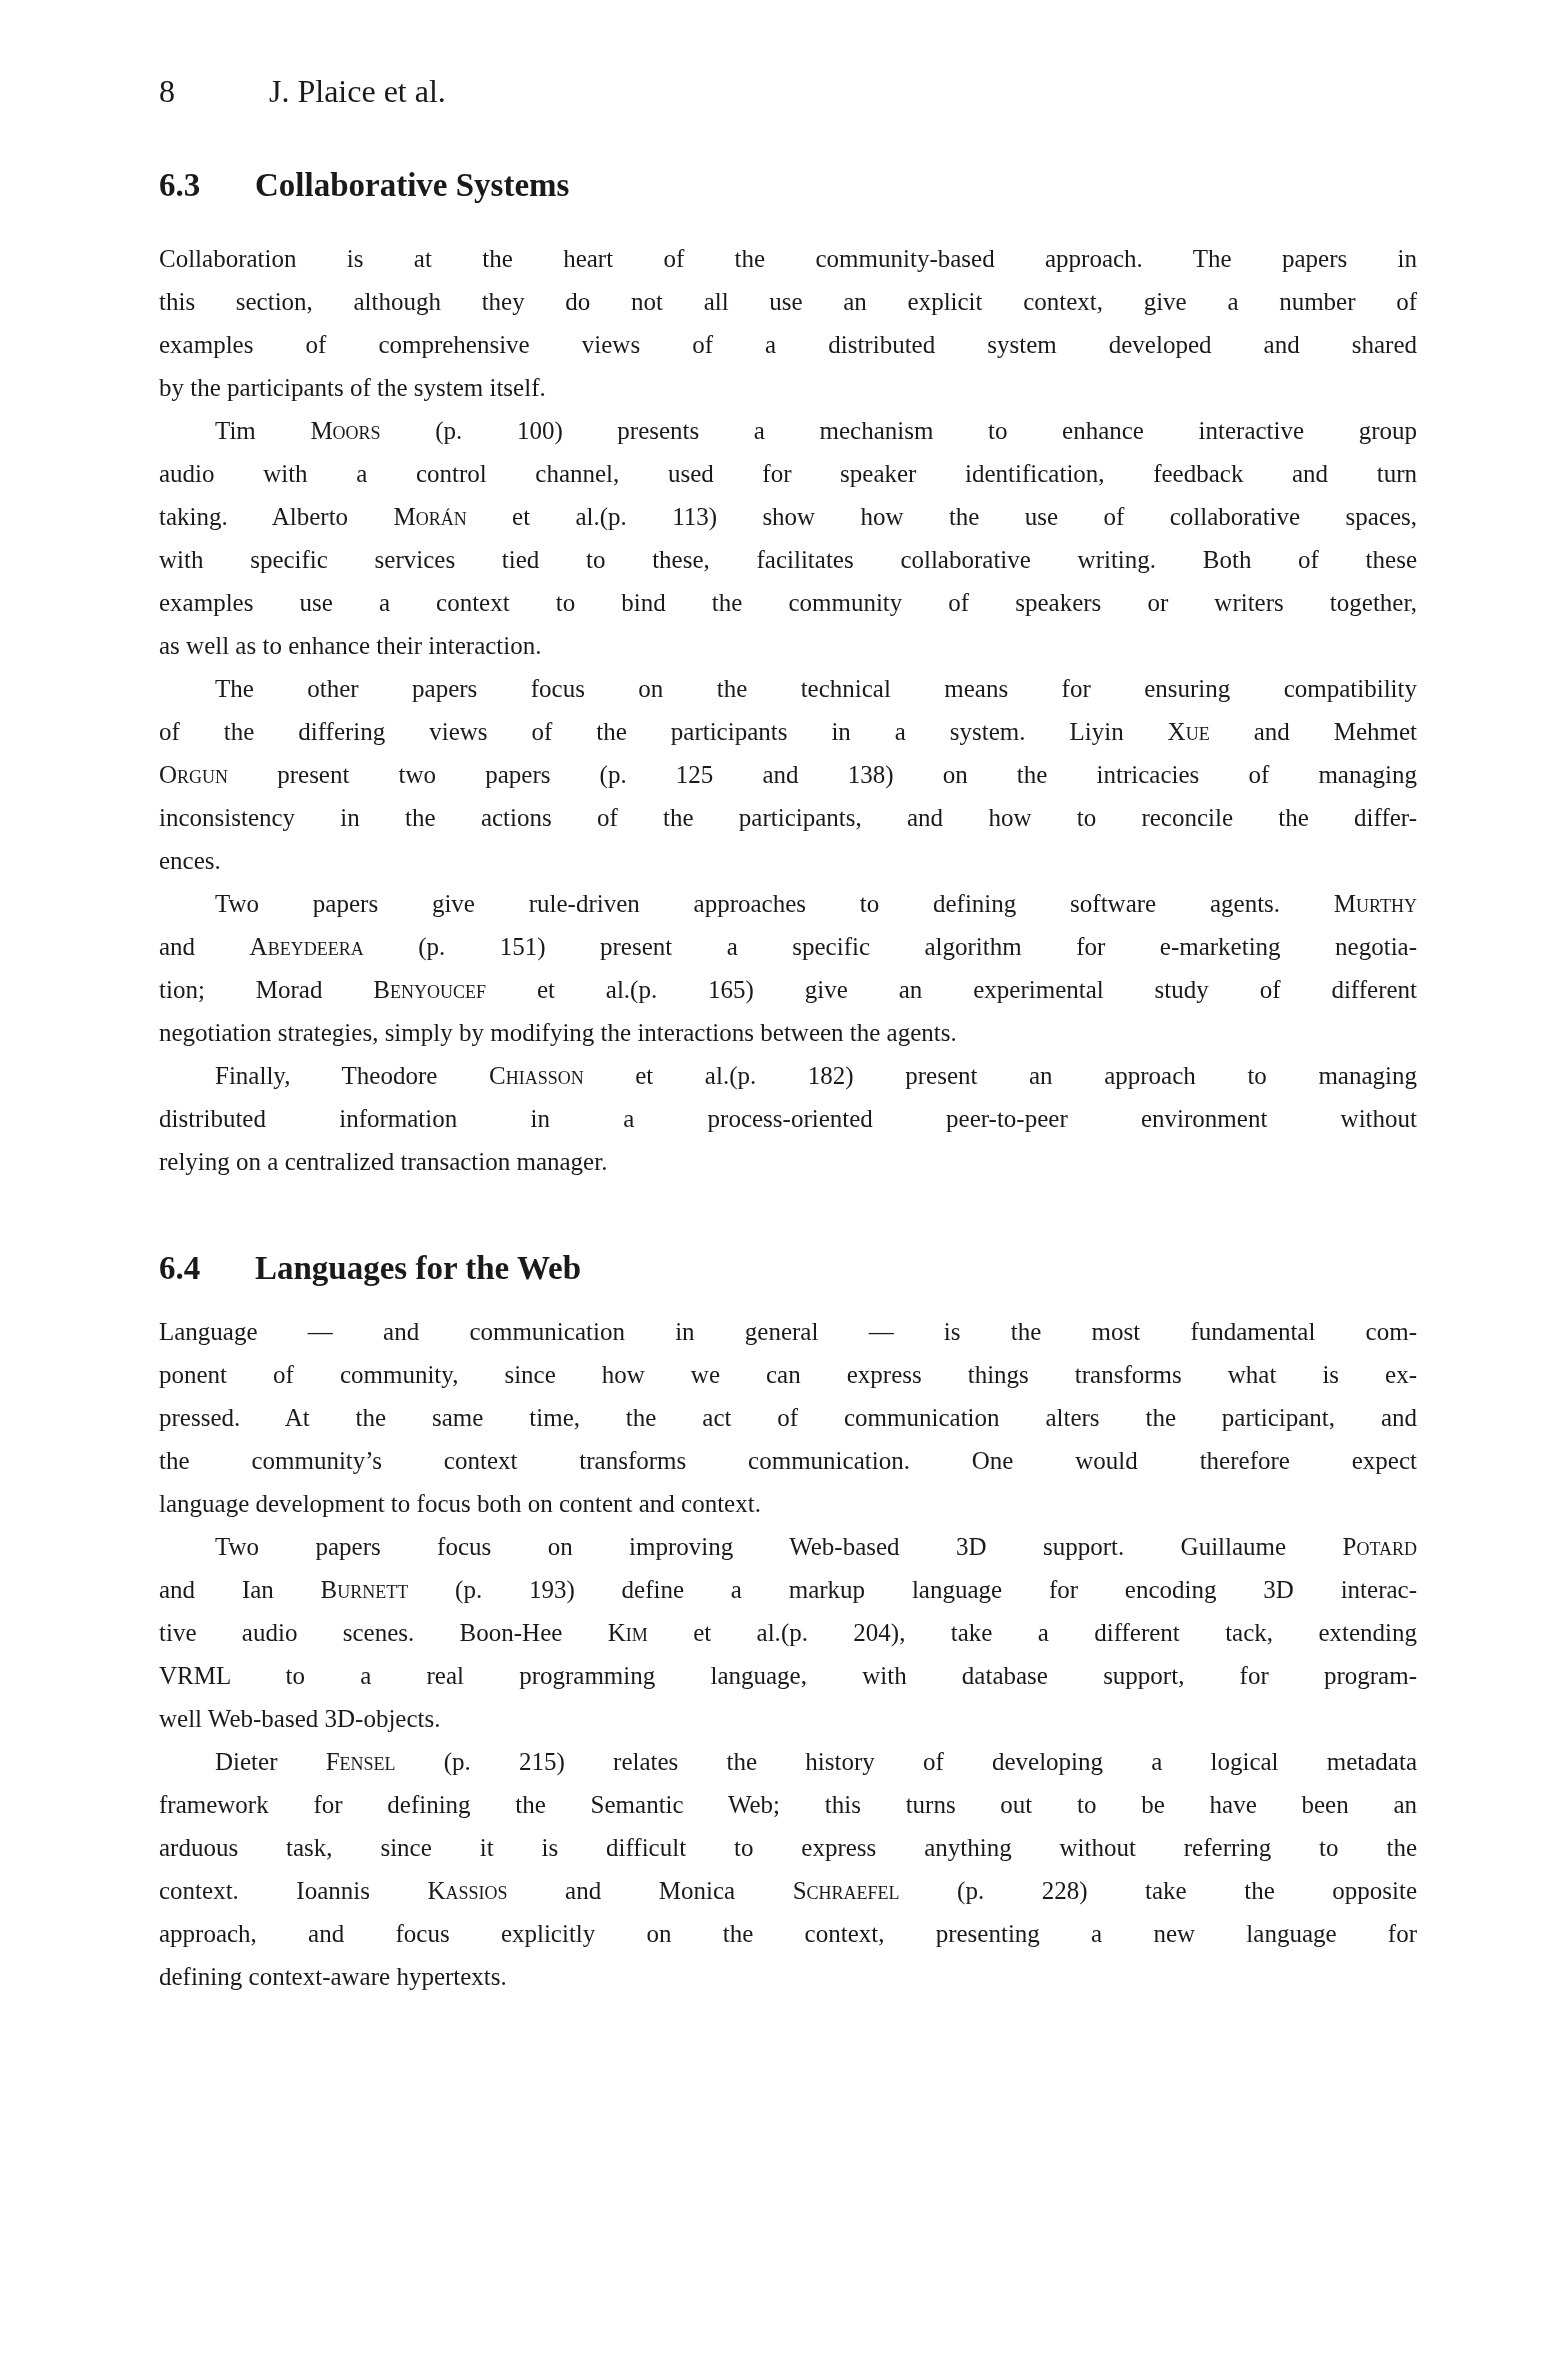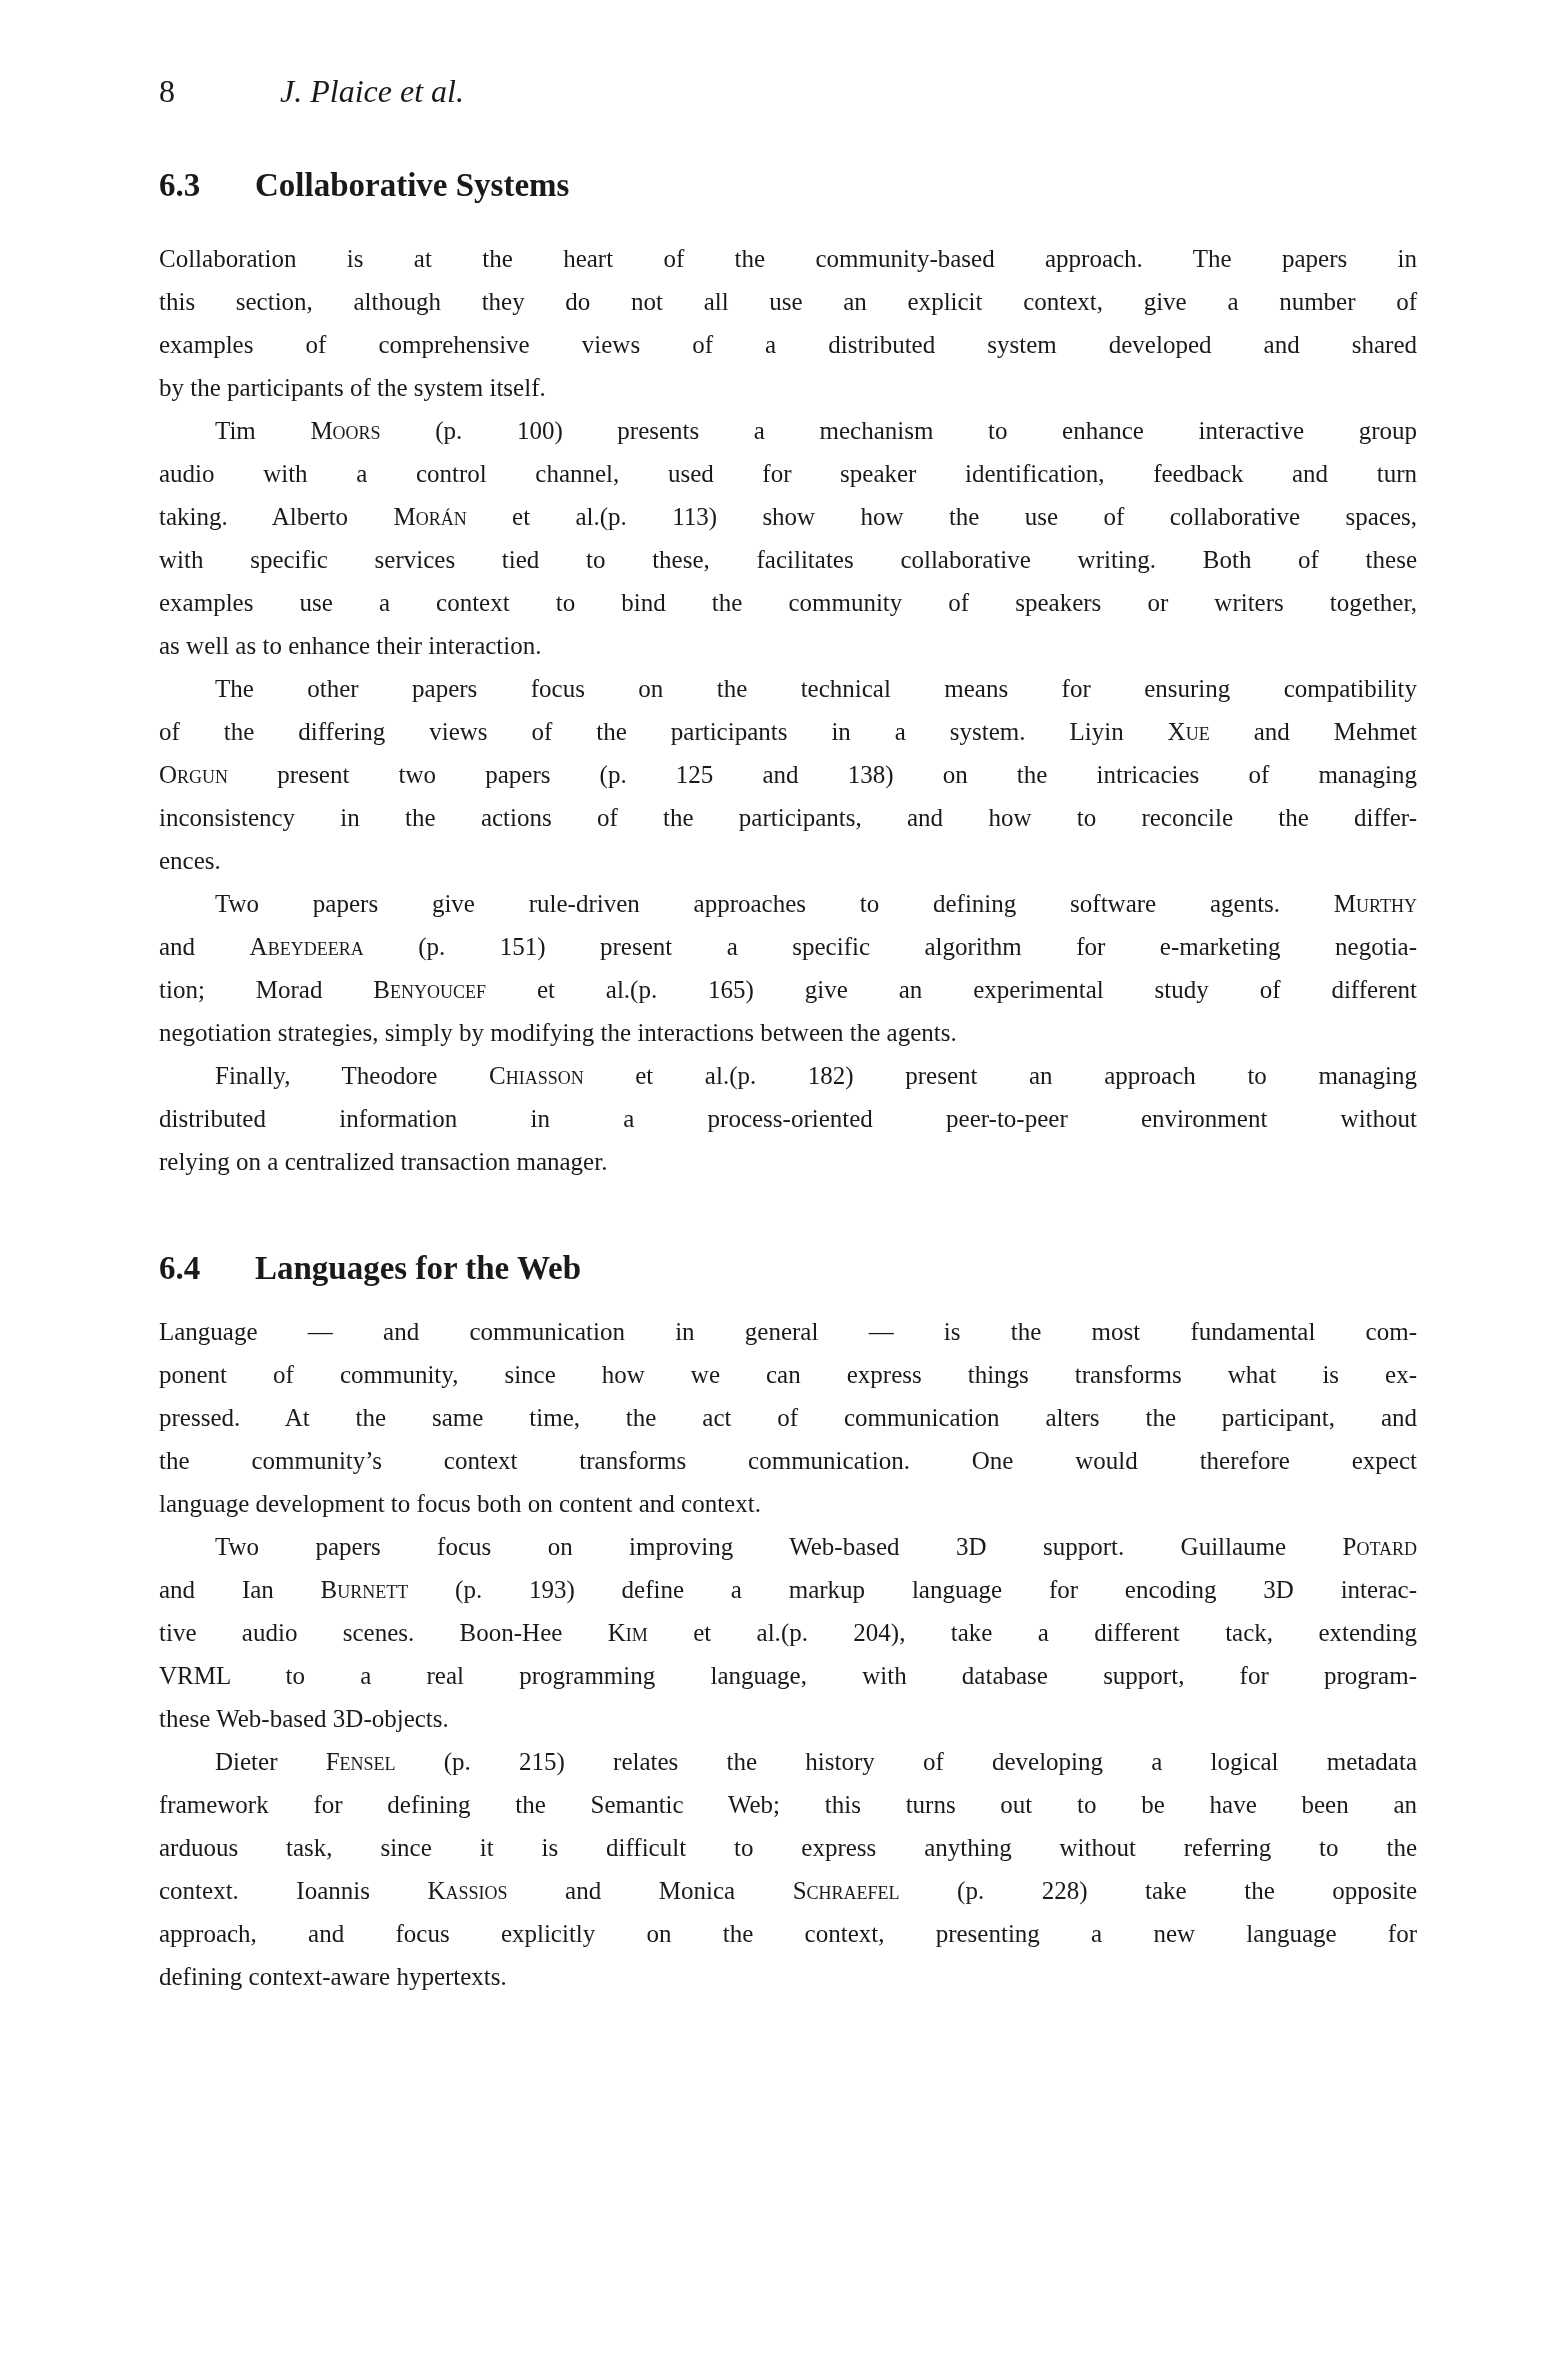--- a/index.html
+++ b/index.html
@@ -1,20 +1,20 @@
 <!DOCTYPE html>
 <html style="font-size:14px"><head>
 <meta charset="utf-8">
 <style>
   html, body { margin: 0; padding: 0; background: #ffffff; }
   body { width: 1565px; height: 2366px; position: relative; overflow: hidden; }
   .page { position: absolute; left: 0; top: 0; width: 1565px; height: 2366px; background: #fff; color: #1a1a1a; font-family: "Liberation Serif", "DejaVu Serif", serif; }
   .running-head { position: absolute; top: 72px; left: 159px; font-size: 32px; line-height: 38px; }
   .running-head .pgnum { position: absolute; left: 0; }
-  .running-head .authors { position: absolute; left: 121px; white-space: nowrap; font-style: italic; }
+  .running-head .authors { position: absolute; left: 110px; white-space: nowrap; }
   .section { position: absolute; left: 159px; width: 1258px; }
   .sec-heading { font-weight: bold; font-size: 33px; line-height: 42px; white-space: nowrap; height: 42px; }
   .sec-heading .num { display: inline-block; width: 96px; }
   .body-text { position: absolute; left: 0; width: 1258px; }
   .ln { height: 43px; line-height: 43px; font-size: 25px; text-align: justify; text-align-last: justify; white-space: nowrap; overflow: visible; }
   .ln.last { text-align-last: left; }
   .ln.indent { text-indent: 56px; }
   .sc { font-variant: small-caps; }
   .it { }
   .ln span.words { display: block; white-space: normal; }
@@ -142,21 +142,21 @@
           <div class="ln">
             <span class="words"><span>and Ian </span><span class="sc">Burnett</span><span> (p. 193) define a markup language for encoding 3D interac-</span></span>
           </div>
           <div class="ln">
             <span class="words"><span>tive audio scenes. Boon-Hee </span><span class="sc">Kim</span><span> </span><span class="it">et al.</span><span>(p. 204), take a different tack, extending</span></span>
           </div>
           <div class="ln">
             <span class="words"><span>VRML to a real programming language, with database support, for program-</span></span>
           </div>
           <div class="ln last">
-            <span class="words"><span>these Web-based 3D-objects.</span></span>
+            <span class="words"><span>well Web-based 3D-objects.</span></span>
           </div>
         </div>
         <div>
           <div class="ln indent">
             <span class="words"><span>Dieter </span><span class="sc">Fensel</span><span> (p. 215) relates the history of developing a logical metadata</span></span>
           </div>
           <div class="ln">
             <span class="words"><span>framework for defining the Semantic Web; this turns out to be have been an</span></span>
           </div>
           <div class="ln">

